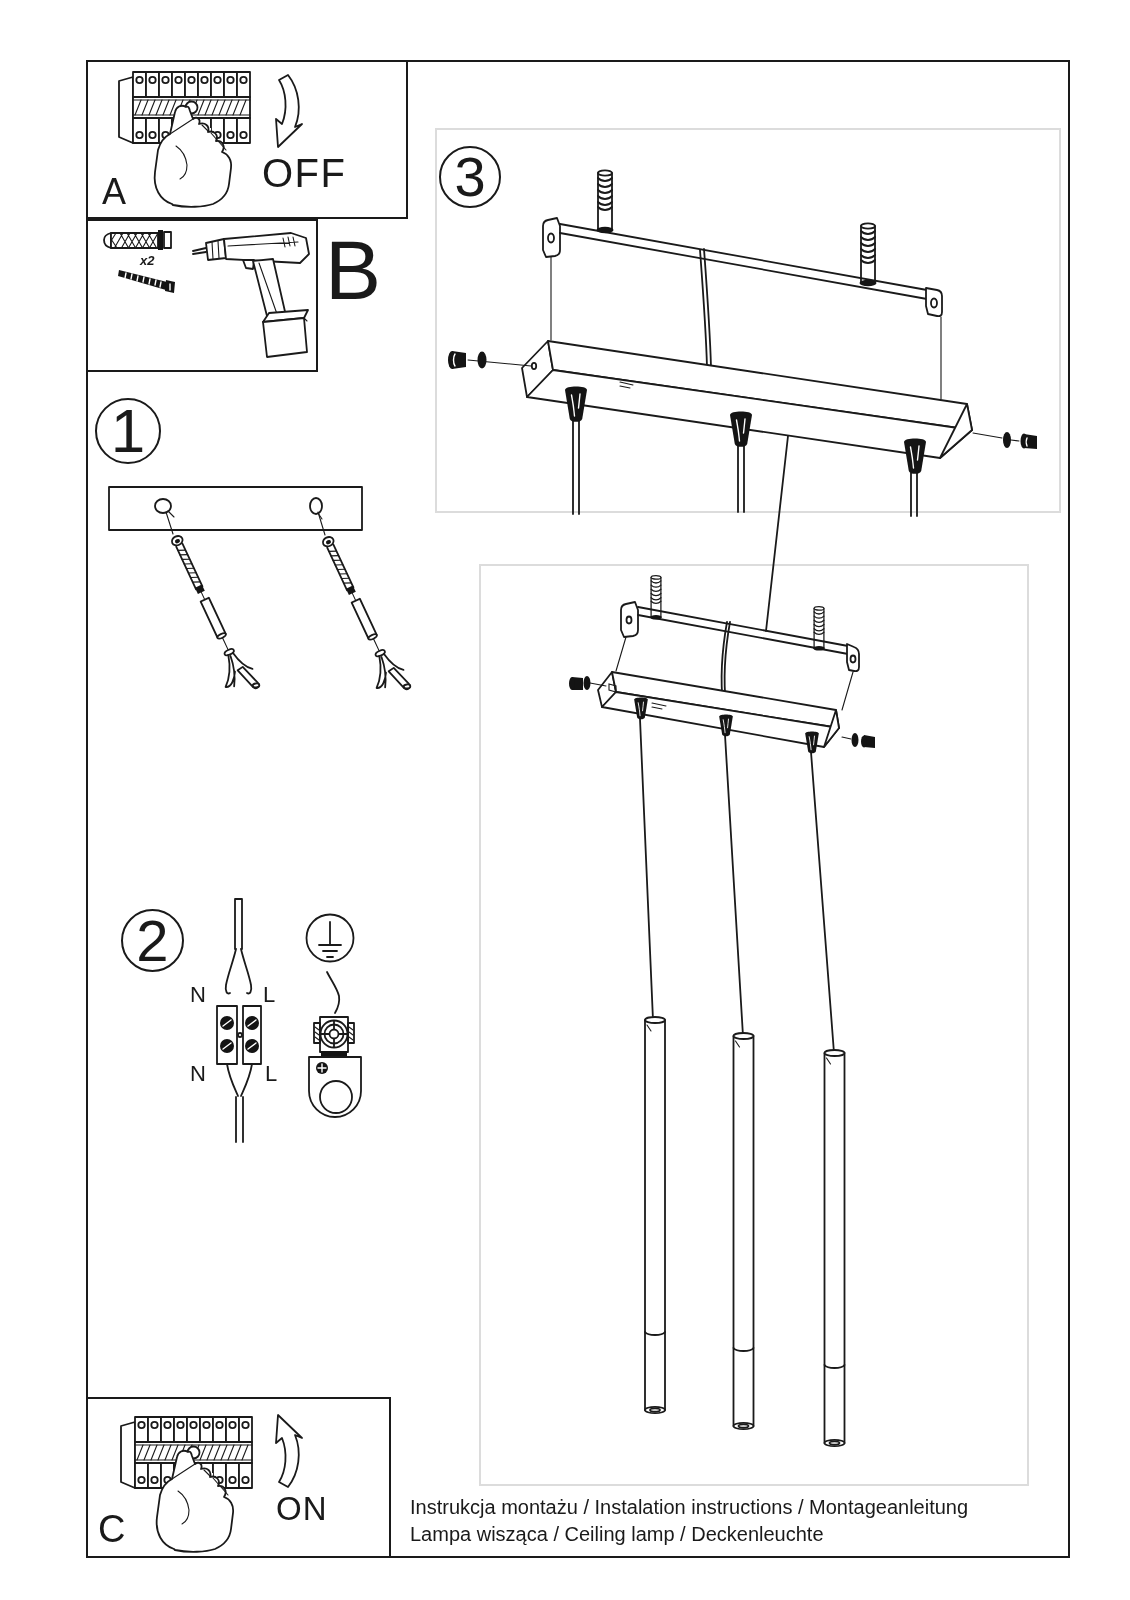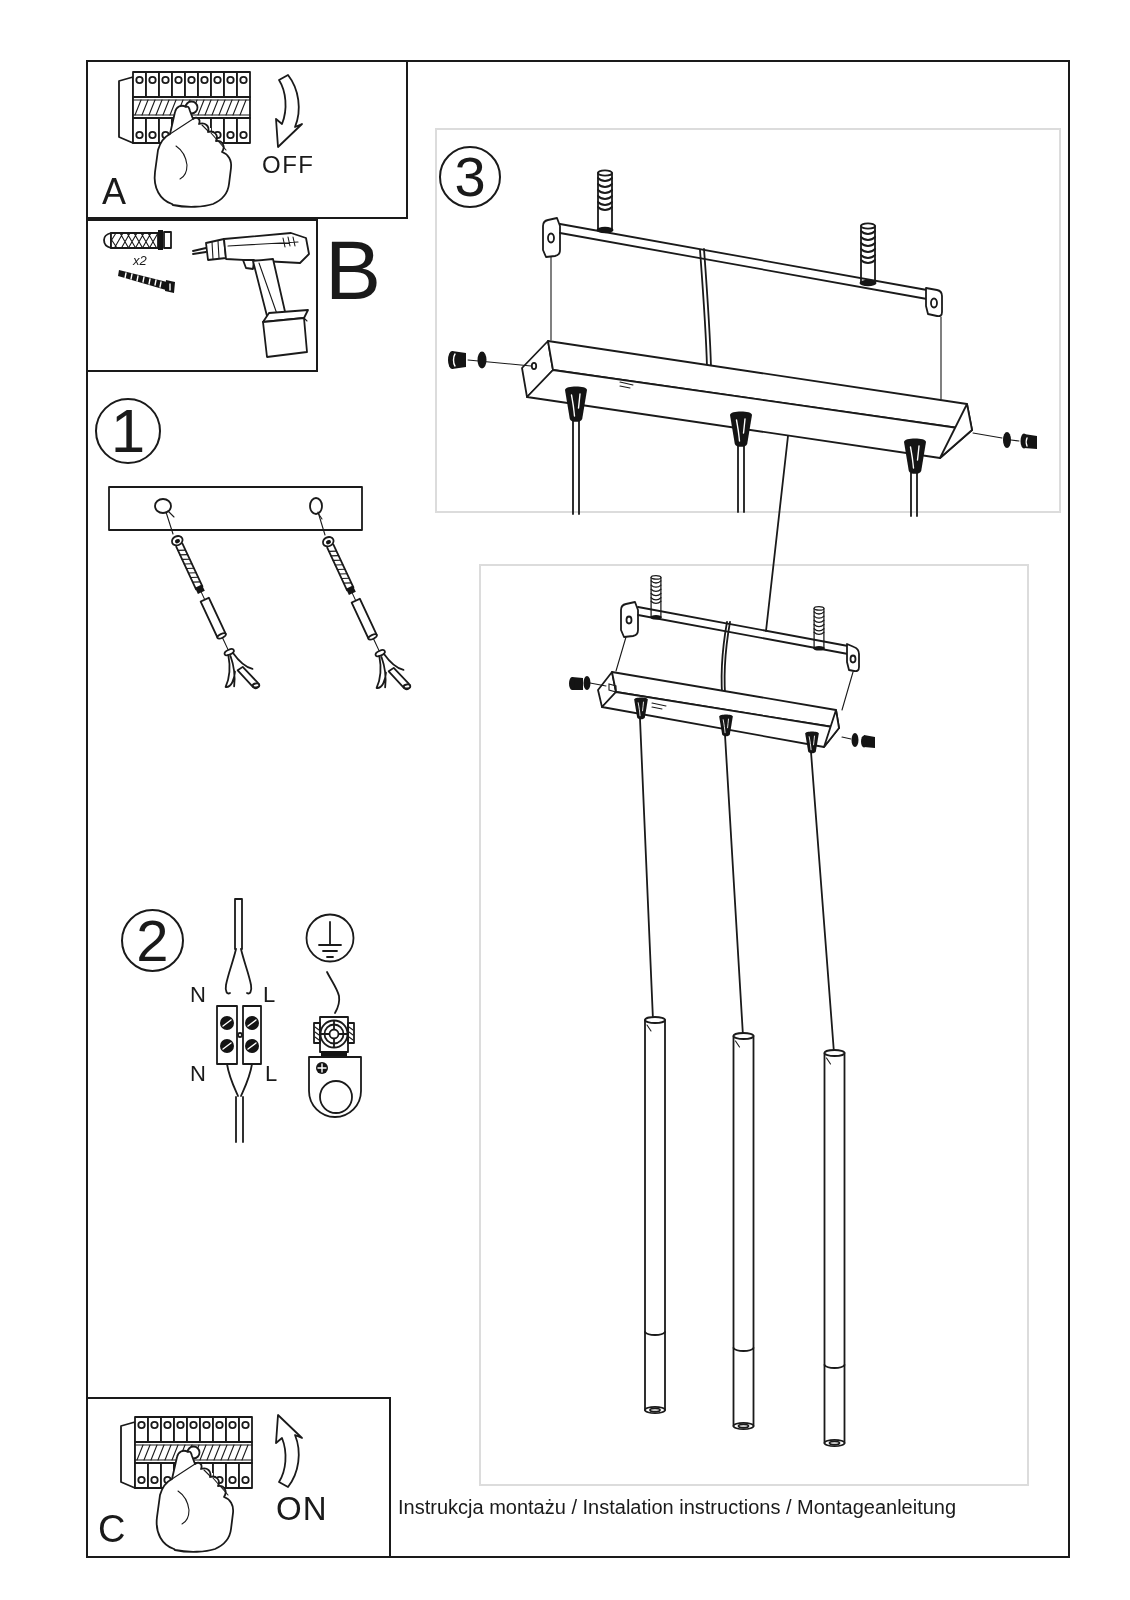--- a/index.html
+++ b/index.html
@@ -289,30 +289,31 @@
     <span>1</span>
   </div>
   <div class="badge" style="left:121px;top:909px;width:63px;height:63px;font-size:58px;">
     <span>2</span>
   </div>
   <div class="badge" style="left:439px;top:146px;width:62px;height:62px;font-size:56px;">
     <span>3</span>
   </div>
 
   <div class="lbl" style="left:102px;top:174px;font-size:36px;">A</div>
-  <div class="lbl" style="left:262px;top:153px;font-size:24px;letter-spacing:1.5px;text-align:right;">OFF</div>
+  <div class="lbl" style="left:262px;top:153px;font-size:40px;letter-spacing:1.5px;text-align:right;">OFF</div>
 
   <div class="lbl" style="left:325px;top:228px;font-size:84px;">B</div>
-  <div class="lbl" style="left:133px;top:254px;font-size:13px;font-style:italic;">x2</div>
+  <div class="lbl" style="left:140px;top:254px;font-size:13px;font-style:italic;font-weight:bold;">x2</div>
 
   <div class="lbl" style="left:190px;top:984px;font-size:22px;">N</div>
   <div class="lbl" style="left:263px;top:984px;font-size:22px;">L</div>
   <div class="lbl" style="left:190px;top:1063px;font-size:22px;">N</div>
   <div class="lbl" style="left:265px;top:1063px;font-size:22px;">L</div>
 
   <div class="lbl" style="left:98px;top:1510px;font-size:38px;">C</div>
   <div class="lbl" style="left:276px;top:1492px;font-size:33px;letter-spacing:1px;">ON</div>
 
-  <div class="abs" style="left:398px;top:1494px;font-size:20px;line-height:27px;">
+  <div class="abs" style="left:410px;top:1494px;font-size:20px;line-height:27px;">
     <div>Instrukcja montażu / Instalation instructions / Montageanleitung</div>
+    <div>Lampa wisząca / Ceiling lamp / Deckenleuchte</div>
   </div>
 
 </div>
 
 </body></html>

